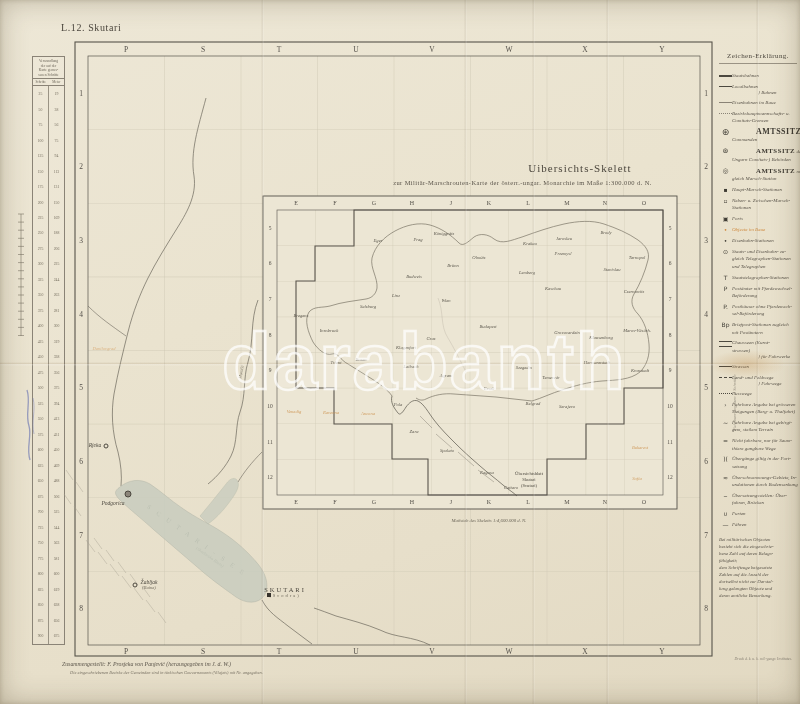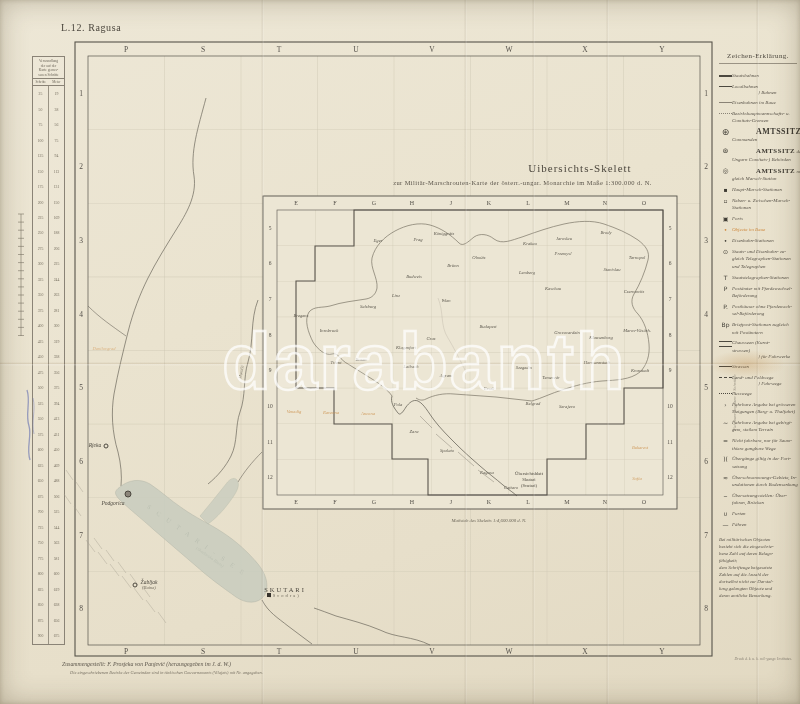--- a/index.html
+++ b/index.html
@@ -165,21 +165,21 @@
     <path d="M 313,342 C 308,332 304,320 309,312 C 314,306 322,308 330,306 C 342,302 354,301 366,299 C 372,298 376,294 377,288 C 378,278 370,268 372,258 C 375,246 384,237 395,231 C 406,225 419,222 430,225 C 441,228 451,235 459,243 C 463,247 468,242 474,237 C 480,233 488,234 494,239 C 502,245 512,240 522,237 C 536,232 550,227 564,224 C 578,221 592,220 604,224 C 616,228 628,233 638,240 C 646,246 650,252 648,260 C 645,272 640,284 634,294 C 630,301 632,308 638,314 C 644,321 648,332 649,344 C 650,355 647,365 640,372 C 630,380 616,380 602,381 C 588,382 574,386 562,390 C 552,393 542,398 532,401 C 520,400 508,398 496,397 C 482,396 468,395 454,394 C 444,393 434,395 426,399 C 422,401 419,400 416,398" fill="none" stroke="#7a7466" stroke-width="0.7"></path>
     <path d="M 313,342 C 318,350 326,356 332,354 C 338,352 340,360 348,364 C 356,369 364,374 372,379 C 380,384 388,390 392,396" fill="none" stroke="#7a7466" stroke-width="0.7"></path>
     <path d="M 438,298 C 444,312 440,326 448,338 C 454,348 460,360 466,372" fill="none" stroke="#8a8376" stroke-width="0.4" opacity="0.5"></path>
 
     <path d="M 392,396 C 390,402 394,408 398,413 C 400,416 403,412 406,407 C 409,403 413,399 418,401 C 424,404 428,412 434,420 C 440,428 448,436 456,444 C 464,452 472,459 480,466 C 488,473 496,479 503,485 C 509,490 514,493 517,496" fill="none" stroke="#6b675c" stroke-width="0.8"></path>
     <path d="M 420,416 L 432,428 M 436,434 L 452,448 M 458,452 L 474,466 M 478,470 L 494,482" stroke="#8a8578" stroke-width="0.5"></path>
 
     <path d="M 354,210 L 354,246 L 315,246 L 315,281 L 296,281 L 296,388 L 334,388 L 334,424 L 392,424 L 392,459 L 428,459 L 428,495 L 547,495 L 547,459 L 586,459 L 586,424 L 624,424 L 624,388 L 663,388 L 663,210 Z" fill="none" stroke="#4a463e" stroke-width="1.1" opacity="0.9"></path>
   </svg>
 
-  <div id="sheet-code">L.12. Ragusa</div>
+  <div id="sheet-code">L.12. Skutari</div>
   <div id="map-title-1">Uibersichts-Skelett</div>
   <div id="map-title-2">zur Militär-Marschrouten-Karte der österr.-ungar. Monarchie im Maße 1:300.000 d. N.</div>
   <div id="inset-caption">Maßstab des Skeletts 1:4,600.000 d. N.</div>
   <div id="lake-label-1">S C U T A R I - S E E</div>
   <div id="lake-label-2">(Skadarsko Blato)</div>
   <div id="river-label">Morača</div>
   <div id="orange-label">Danilovgrad</div>
   <div id="legend-rotated-note">Fahrbare Angaben in Schritten</div>
   <div id="footer-line1">Zusammengestellt:  F. Prosjeka  von  Panjević   (herausgegeben im J. d. W.)</div>
   <div id="footer-line2">Die eingeschriebenen Bezirke der Gemeinden sind in türkischen Gouvernements (Vilajets) mit Nr. angegeben.</div>

